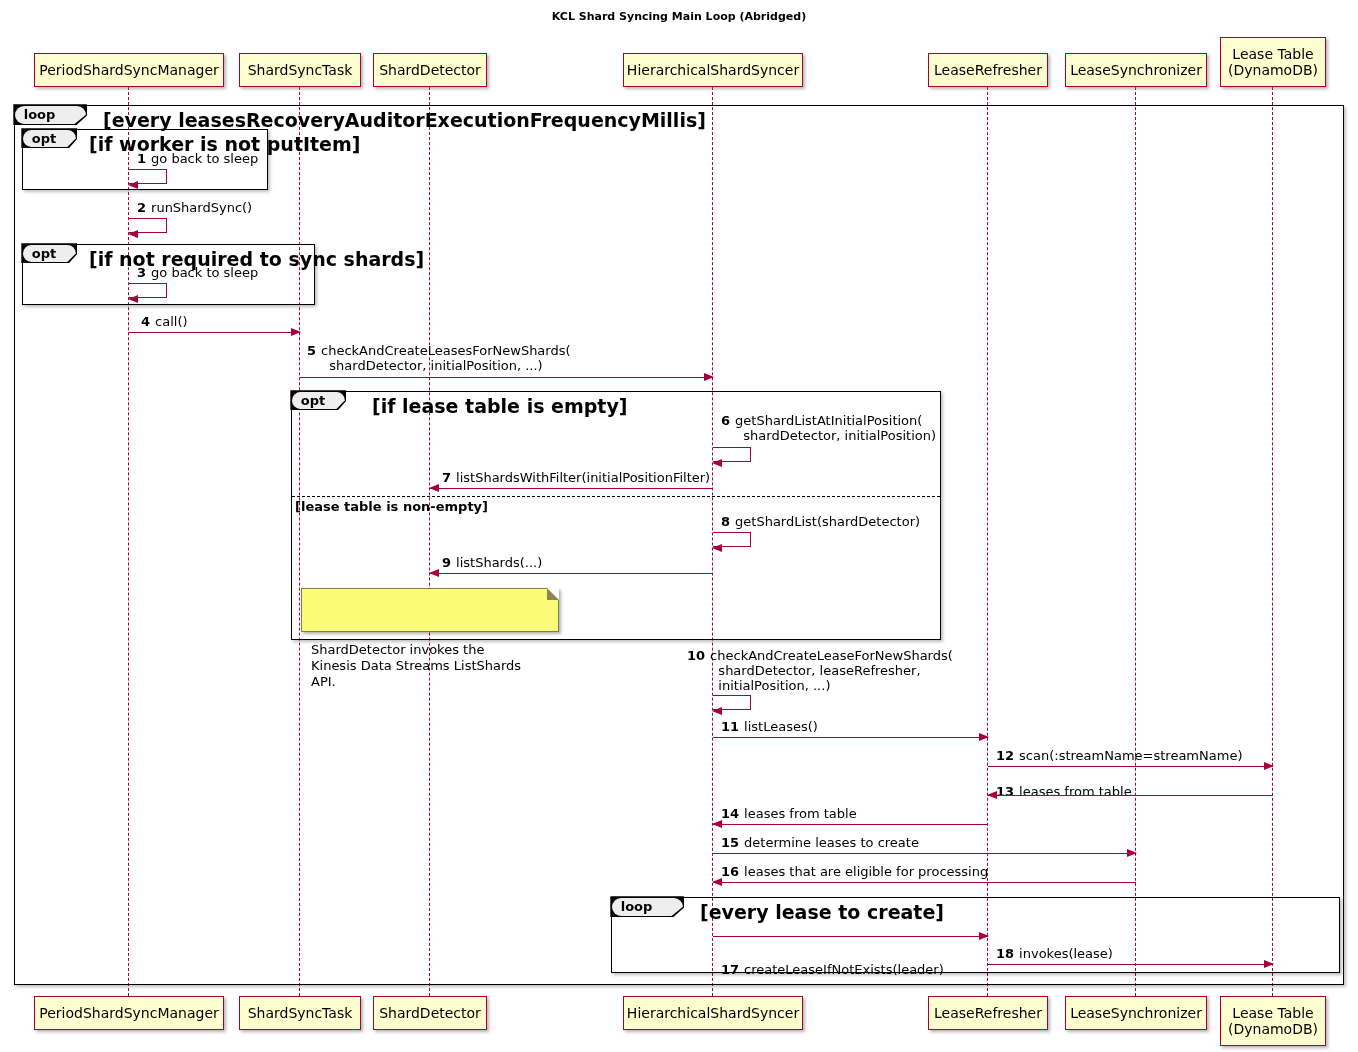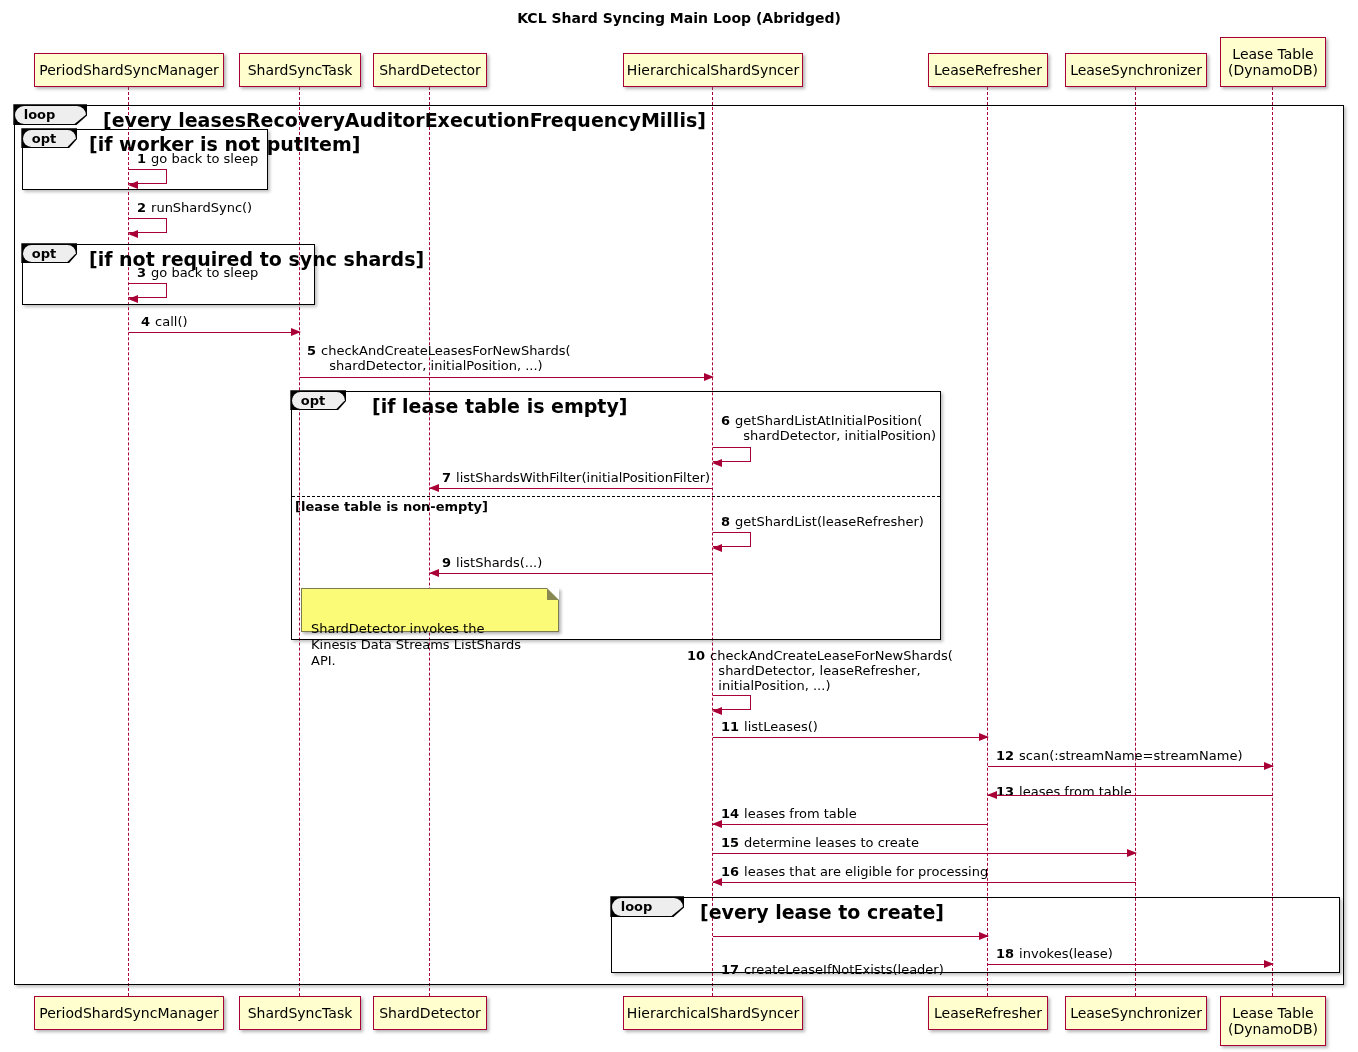--- a/index.html
+++ b/index.html
@@ -1,21 +1,21 @@
 <!DOCTYPE html>
 <html style="--accent: #A80036; --pfill: #FEFECE; --notefill: #FBFB77; --tabfill: #EEEEEE;"><head>
 <meta charset="utf-8">
 <style>
   * { box-sizing: border-box; margin: 0; padding: 0; }
   html,body { background:#ffffff; }
   body { font-family: "DejaVu Sans", "Liberation Sans", sans-serif; color:#000; }
   #canvas { position:relative; width:1358px; height:1052px; background:#fff; overflow:hidden; }
 
   .title { position:absolute; top:10px; left:0; right:0; text-align:center;
-           font-size:14px; font-weight:bold; }
+           font-size:11px; font-weight:bold; }
 
   .pbox { position:absolute; background:var(--pfill); border:1.6px solid var(--accent);
           box-shadow:2px 2px 3px rgba(120,120,120,.55);
           display:flex; align-items:center; justify-content:center;
           font-size:14px; text-align:center; white-space:pre-line; padding:2px 6px; }
 
   .lifeline { position:absolute; width:0; border-left:1px dashed var(--accent);
               top:87px; height:909px; }
 
   .frame { position:absolute; border:1.7px solid #000; box-shadow:2px 2px 3px rgba(0,0,0,.25); }
@@ -39,21 +39,21 @@
   .ah-r { right:-1px; top:-5px; border-top:4.5px solid transparent; border-bottom:4.5px solid transparent;
           border-left:10px solid var(--accent); }
   .ah-l { left:-1px; top:-5px; border-top:4.5px solid transparent; border-bottom:4.5px solid transparent;
           border-right:10px solid var(--accent); }
   .self { position:absolute; width:38px; height:15px;
           border:1.5px solid var(--accent); border-left:none; }
   .self .ah-l { top:auto; bottom:-5.5px; left:-1px; }
 
   .note { position:absolute; background:var(--notefill); border:1px solid #7b7b4d;
           box-shadow:2px 2px 3px rgba(0,0,0,.3); font-size:13px; line-height:16px;
-          padding:0 9px; white-space:pre-line; }
+          padding:21px 9px; white-space:pre-line; }
   .note .fold { position:absolute; top:-1px; right:-1px; width:0; height:0;
                 border-top:12px solid #ffffff; border-left:12px solid rgba(123,123,77,.9); }
 </style>
 </head>
 <body>
 
 <div id="canvas">
 
   <div class="title">KCL Shard Syncing Main Loop (Abridged)</div>
 
@@ -185,21 +185,21 @@
       <span class="txt">listShardsWithFilter(initialPositionFilter)</span>
     </div>
     <div class="line" style="left:430px; top:488px; width:283px">
         <span class="ah ah-l"></span>
       </div>
   </div>
 
   <div>
     <div class="msg-label" style="left:721px; top:514px">
       <span class="num">8</span>
-      <span class="txt">getShardList(leaseRefresher)</span>
+      <span class="txt">getShardList(shardDetector)</span>
     </div>
     <div class="self" style="left:713px; top:532px">
         <span class="ah ah-l"></span>
       </div>
   </div>
 
   <div>
     <div class="msg-label" style="left:442px; top:555px">
       <span class="num">9</span>
       <span class="txt">listShards(...)</span>

